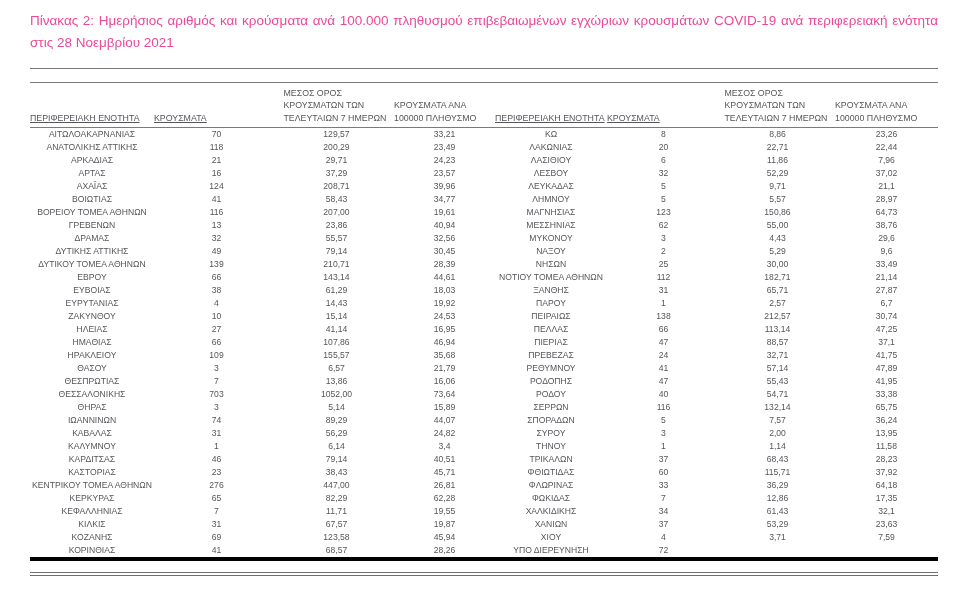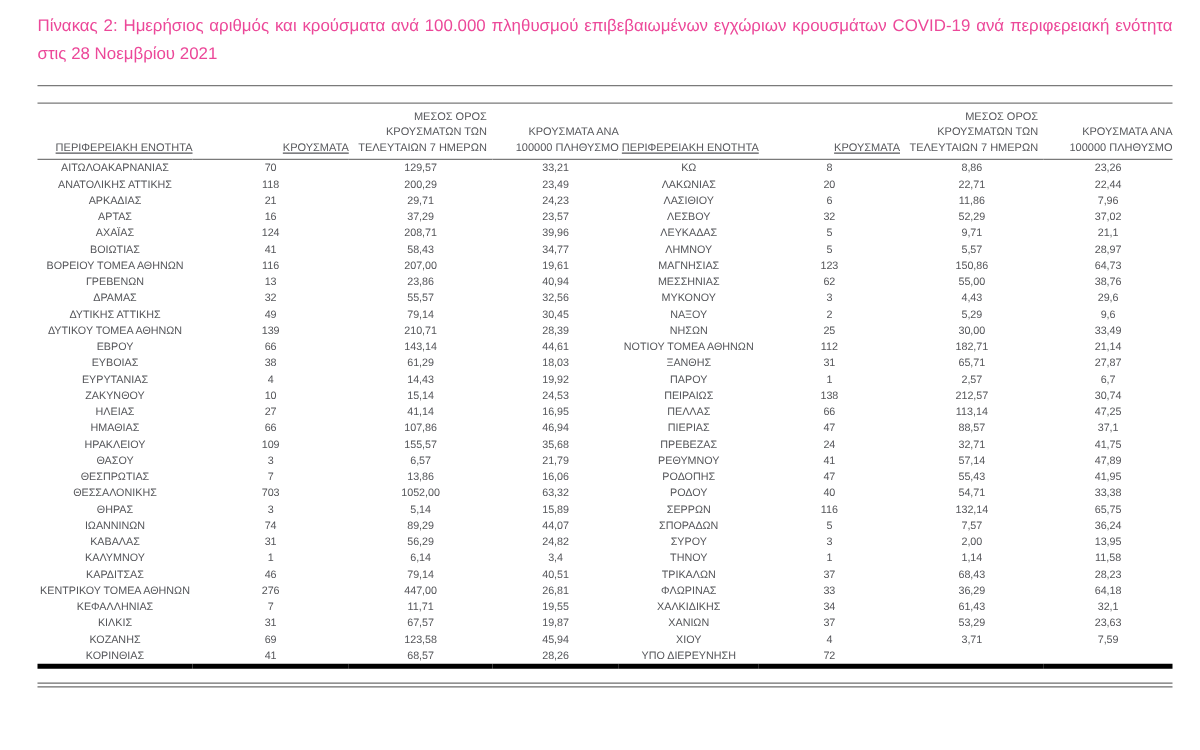--- a/index.html
+++ b/index.html
@@ -33,21 +33,21 @@
     width: 908px;
     border-collapse: collapse;
     table-layout: fixed;
     color: #55565a;
   }
   table.stats th {
     font-weight: 400;
     font-size: 8.8px;
     line-height: 12.3px;
     vertical-align: bottom;
-    text-align: right;
+    text-align: left;
     padding: 2px 0 3px 0;
     border-bottom: 1px solid #7a7a7a;
   }
   table.stats th .hwrap { margin: 0 auto; }
   .w-avg   { max-width: 106px; }
   .w-per   { max-width: 113px; }
   .w-name  { white-space: nowrap; text-decoration: underline; }
 
   table.stats td {
     font-size: 8.6px;
@@ -314,21 +314,21 @@
           <td>16,06</td>
           <td>ΡΟΔΟΠΗΣ</td>
           <td>47</td>
           <td>55,43</td>
           <td>41,95</td>
         </tr>
         <tr>
           <td>ΘΕΣΣΑΛΟΝΙΚΗΣ</td>
           <td>703</td>
           <td>1052,00</td>
-          <td>63,32</td>
+          <td>73,64</td>
           <td>ΡΟΔΟΥ</td>
           <td>40</td>
           <td>54,71</td>
           <td>33,38</td>
         </tr>
         <tr>
           <td>ΘΗΡΑΣ</td>
           <td>3</td>
           <td>5,14</td>
           <td>15,89</td>
@@ -371,30 +371,50 @@
           <td>ΚΑΡΔΙΤΣΑΣ</td>
           <td>46</td>
           <td>79,14</td>
           <td>40,51</td>
           <td>ΤΡΙΚΑΛΩΝ</td>
           <td>37</td>
           <td>68,43</td>
           <td>28,23</td>
         </tr>
         <tr>
+          <td>ΚΑΣΤΟΡΙΑΣ</td>
+          <td>23</td>
+          <td>38,43</td>
+          <td>45,71</td>
+          <td>ΦΘΙΩΤΙΔΑΣ</td>
+          <td>60</td>
+          <td>115,71</td>
+          <td>37,92</td>
+        </tr>
+        <tr>
           <td>ΚΕΝΤΡΙΚΟΥ ΤΟΜΕΑ ΑΘΗΝΩΝ</td>
           <td>276</td>
           <td>447,00</td>
           <td>26,81</td>
           <td>ΦΛΩΡΙΝΑΣ</td>
           <td>33</td>
           <td>36,29</td>
           <td>64,18</td>
         </tr>
         <tr>
+          <td>ΚΕΡΚΥΡΑΣ</td>
+          <td>65</td>
+          <td>82,29</td>
+          <td>62,28</td>
+          <td>ΦΩΚΙΔΑΣ</td>
+          <td>7</td>
+          <td>12,86</td>
+          <td>17,35</td>
+        </tr>
+        <tr>
           <td>ΚΕΦΑΛΛΗΝΙΑΣ</td>
           <td>7</td>
           <td>11,71</td>
           <td>19,55</td>
           <td>ΧΑΛΚΙΔΙΚΗΣ</td>
           <td>34</td>
           <td>61,43</td>
           <td>32,1</td>
         </tr>
         <tr>

